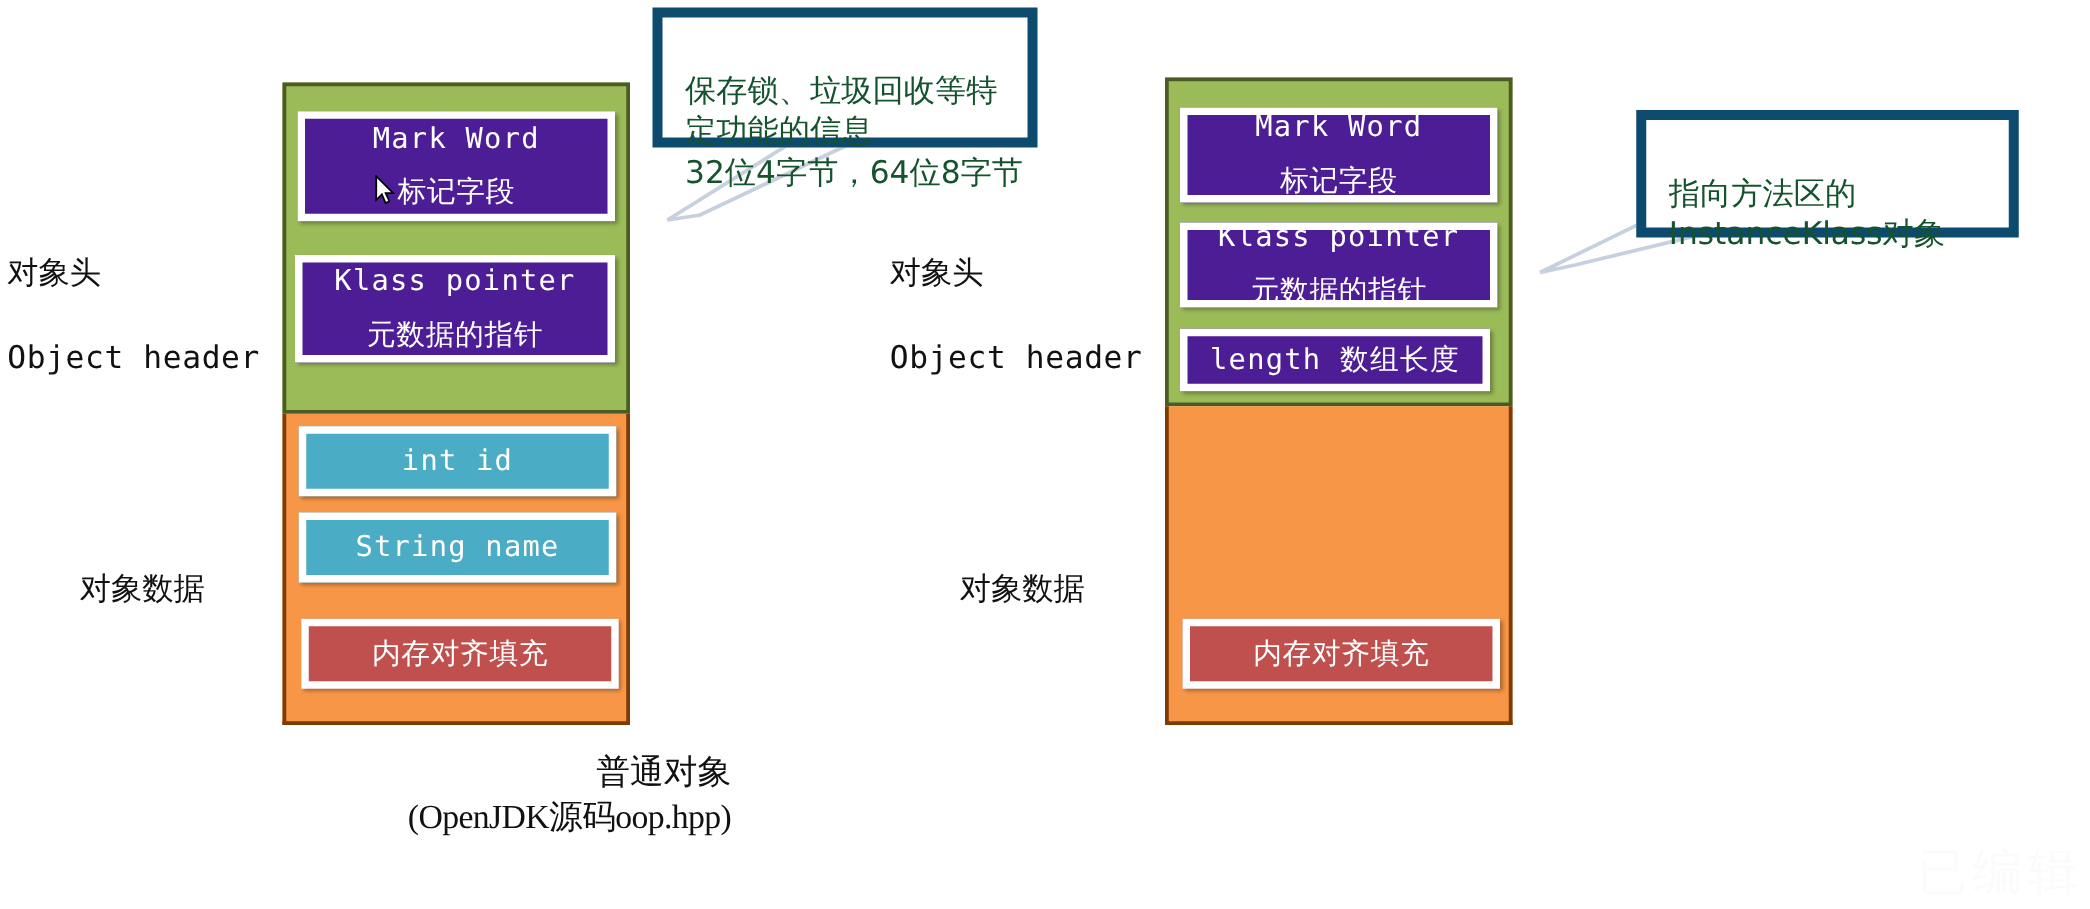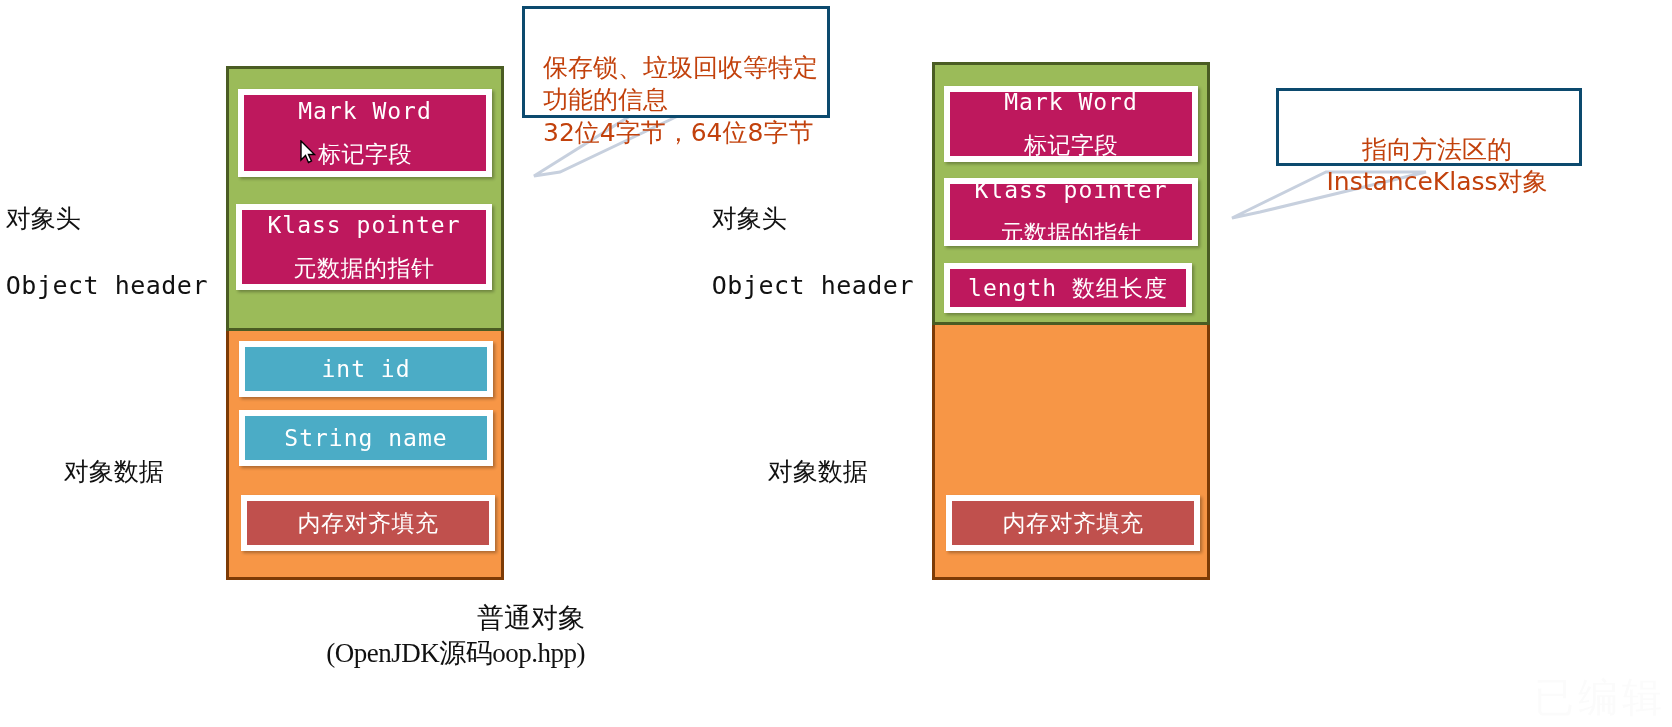--- a/index.html
+++ b/index.html
@@ -48,21 +48,21 @@
     justify-content: center;
     color: #ffffff;
     font-family: "DejaVu Sans Mono", "Liberation Mono", monospace;
     box-shadow: 2px 2px 3px rgba(0,0,0,0.30);
     text-align: center;
     line-height: 1.16;
     letter-spacing: 1px;
   }
   .slot .ln1 { font-size: 23px; }
   .slot .ln2 { font-size: 23px; font-family: "DejaVu Sans", sans-serif; letter-spacing: 0.5px; }
-  .slot.purple { background: #be185d; gap: 16px; }
+  .slot.purple { background: #4c1d95; gap: 16px; }
   .slot.blue   { background: #4bacc6; }
   .slot.red    { background: #c0504d; }
 
   
   .side-label {
     font-size: 25px;
     line-height: 1.35;
     white-space: pre;
     color: #111;
   }
@@ -74,27 +74,27 @@
     text-align: right;
     line-height: 1.32;
     color: #111;
   }
   .caption .c1 { font-size: 27px; font-family: "DejaVu Sans", sans-serif; display: block; }
   .caption .c2 { font-size: 27px; font-family: Liberation Serif, serif; display: block; letter-spacing: -0.5px; }
 
   
   .callout {
     background: #ffffff;
-    border: 3px solid #0c4a6e;
+    border: 8px solid #0c4a6e;
     box-sizing: border-box;
     padding: 10px 2px 8px 18px;
     font-family: "DejaVu Sans", sans-serif;
     font-size: 25px;
     line-height: 1.30;
-    color: #c2410c;
+    color: #14532d;
     white-space: pre-line;
   }
   .callout-tail { position: absolute; }
   .callout-tail svg { display: block; overflow: visible; }
 
   
   .cursor { position: absolute; width: 18px; height: 24px; }
 
   
   .watermark {
@@ -197,21 +197,21 @@
     <span>保存锁、垃圾回收等特定功能的信息
 32位4字节，64位8字节</span>
   </div>
 
   <div class="abs callout-tail" style="left:1210px; top:168px; width:230px; height:80px;">
     <svg width="230" height="80" viewBox="0 0 230 80">
       <polygon points="22,50 116,4 216,4 50,44" fill="#ffffff" stroke="#c7d0de" stroke-width="3"></polygon>
     </svg>
   </div>
 
-  <div class="abs callout" style="left:1276px; top:88px; width:306px; height:78px;text-align:center;">
+  <div class="abs callout" style="left:1309px; top:88px; width:306px; height:102px;">
     <span>指向方法区的
 InstanceKlass对象</span>
   </div>
 
   <div class="cursor" style="left:300px; top:140px;">
     <svg width="18" height="26" viewBox="0 0 18 26">
       <polygon points="1,1 1,20 5.5,15.5 8.5,22.5 11.5,21 8.5,14.5 14.5,14.5" fill="#ffffff" stroke="#000000" stroke-width="1.4" stroke-linejoin="miter"></polygon>
     </svg>
   </div>
 

